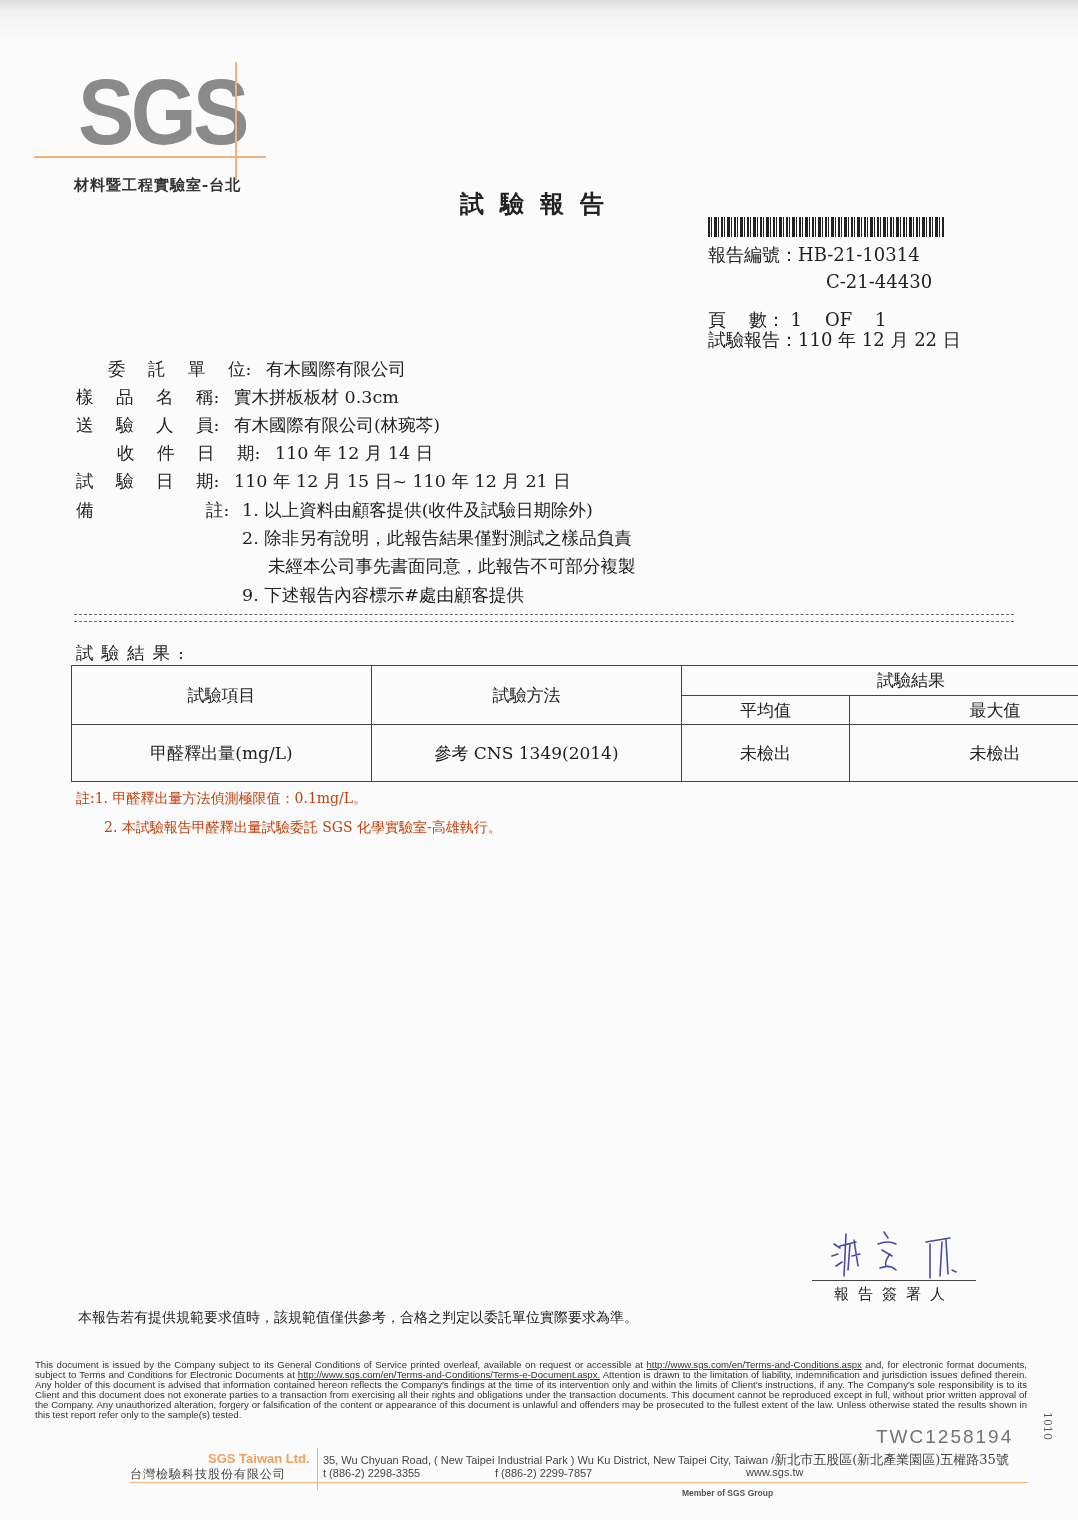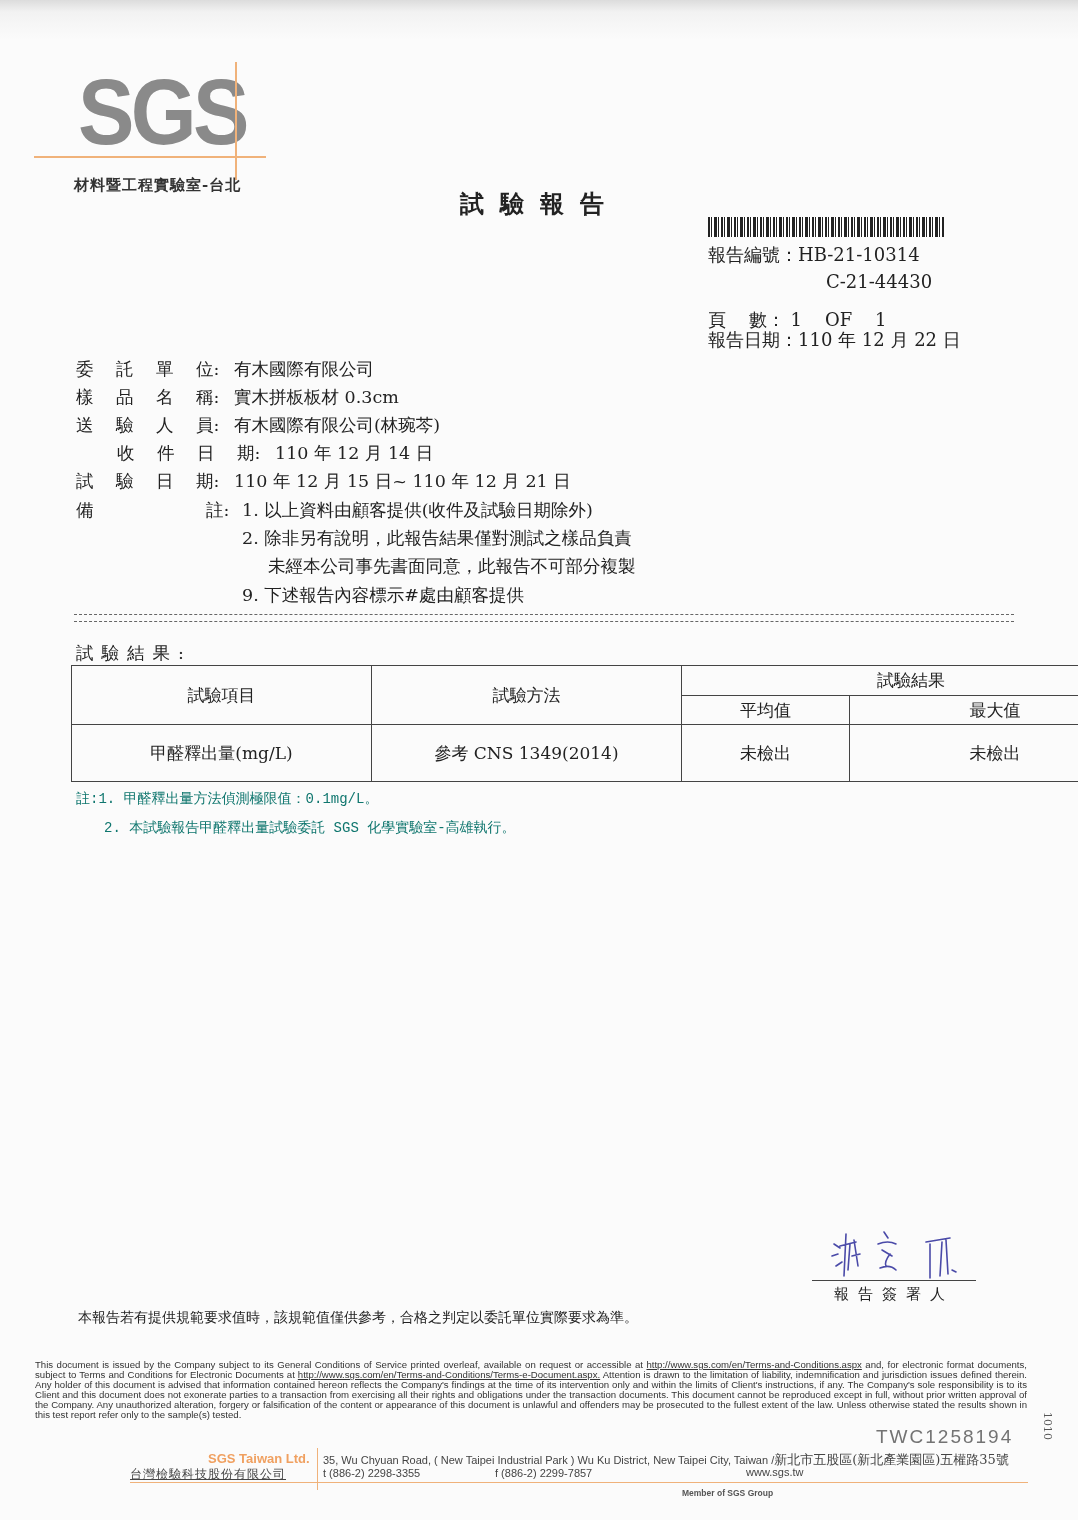--- a/index.html
+++ b/index.html
@@ -32,38 +32,38 @@
   .note-line { position:absolute; font-size:17.5px; white-space:nowrap; color:#222; }
 
   .divider { position:absolute; left:74px; top:614px; width:940px; height:8px;
     border-top:1px dashed #666; border-bottom:1px dashed #666; }
 
   .results-label { position:absolute; left:76px; top:641px; font-size:17.5px; letter-spacing:8px; }
 
   table.results { position:absolute; left:71px; top:665px; width:1070px; border-collapse:collapse; font-size:17px; }
   table.results td { border:1.5px solid #444; text-align:center; vertical-align:middle; }
 
-  .fn { position:absolute; left:76px; font-size:14px; white-space:nowrap; color:#0f766e;font-family:Liberation Mono, monospace; }
+  .fn { position:absolute; left:76px; font-size:14px; white-space:nowrap; color:#c2410c; }
 
   .disclaimer { position:absolute; left:78px; top:1285px; font-size:14px; color:#222; white-space:nowrap;margin-top:24px; }
   .sig-line { position:absolute; left:812px; top:1280px; width:164px; height:1px; background:#444; }
   .sig-label { position:absolute; left:834px; top:1285px; font-size:15px; letter-spacing:9px; }
   .signature { position:absolute; left:826px; top:1226px; }
 
   .legal { position:absolute; left:35px; top:1360px; width:992px; font-family:"Liberation Sans", sans-serif;
     font-size:9.6px; line-height:10px; color:#333; text-align:justify; }
   .legal a { color:#333; text-decoration:underline; }
   .twc { position:absolute; left:876px; top:1426px; font-family:"Liberation Sans", sans-serif; font-size:19px;
     color:#737373; letter-spacing:2px; }
   .side-code { position:absolute; left:1054px; top:1412px; font-size:11px; color:#555;
     transform:rotate(90deg); transform-origin:left top; }
 
   .footer-company-en { position:absolute; left:208px; top:1451px; font-family:"Liberation Sans", sans-serif; font-weight:bold;
     font-size:13px; color:#f0a060; }
-  .footer-company-zh { position:absolute; left:130px; top:1466px; font-size:12px; color:#444; letter-spacing:1px;text-decoration:underline; }
+  .footer-company-zh { position:absolute; left:130px; top:1466px; font-size:12px; color:#444; letter-spacing:1px; }
   .footer-vline { position:absolute; left:317px; top:1448px; width:1px; height:42px; background:#f0b27a; }
   .footer-hline { position:absolute; left:130px; top:1482px; width:898px; height:1px; background:#f0b27a; }
   .footer-addr { position:absolute; left:323px; top:1451px; font-family:"Liberation Sans", sans-serif; font-size:11px; color:#444; white-space:nowrap; }
   .footer-addr-zh { font-family:"DejaVu Serif", serif; font-size:13px; }
   .footer-tel { position:absolute; left:323px; top:1467px; font-family:"Liberation Sans", sans-serif; font-size:11px; color:#444; }
   .footer-fax { position:absolute; left:495px; top:1467px; font-family:"Liberation Sans", sans-serif; font-size:11px; color:#444; }
   .footer-web { position:absolute; left:746px; top:1466px; font-family:"Liberation Sans", sans-serif; font-size:11px; color:#444; }
   .footer-member { position:absolute; left:682px; top:1488px; font-family:"Liberation Sans", sans-serif; font-size:8.5px; font-weight:bold; color:#555; }
 </style>
 </head>
@@ -75,23 +75,23 @@
 <div class="logo-hline"></div>
 <div class="logo-vline"></div>
 <div class="lab-name">材料暨工程實驗室-台北</div>
 
 <div class="doc-title">試驗報告</div>
 
 <div class="barcode"></div>
 <div class="meta" style="top:243px;"><span>報告編號：</span><span>HB-21-10314</span></div>
 <div class="meta" style="top:271px; left:826px;">C-21-44430</div>
 <div class="meta" style="top:308px;"><span>頁    數：</span><span> 1    OF    1</span></div>
-<div class="meta" style="top:328px;"><span>報告日期：</span><span>110 年 12 月 22 日</span></div>
+<div class="meta" style="top:328px;"><span>試驗報告：</span><span>110 年 12 月 22 日</span></div>
 
-<div class="info-row" style="top:357px;">
+<div class="info-row" style="top:357px;margin-left:32px;">
   <span class="info-label"><span>委</span><span>託</span><span>單</span><span>位:</span></span><span>有木國際有限公司</span>
 </div>
 <div class="info-row" style="top:385px;">
   <span class="info-label"><span>樣</span><span>品</span><span>名</span><span>稱:</span></span><span>實木拼板板材 0.3cm</span>
 </div>
 <div class="info-row" style="top:413px;">
   <span class="info-label"><span>送</span><span>驗</span><span>人</span><span>員:</span></span><span>有木國際有限公司(林琬芩)</span>
 </div>
 <div class="info-row" style="top:441px;margin-left:41px;">
   <span class="info-label"><span>收</span><span>件</span><span>日</span><span>期:</span></span><span>110 年 12 月 14 日</span>

